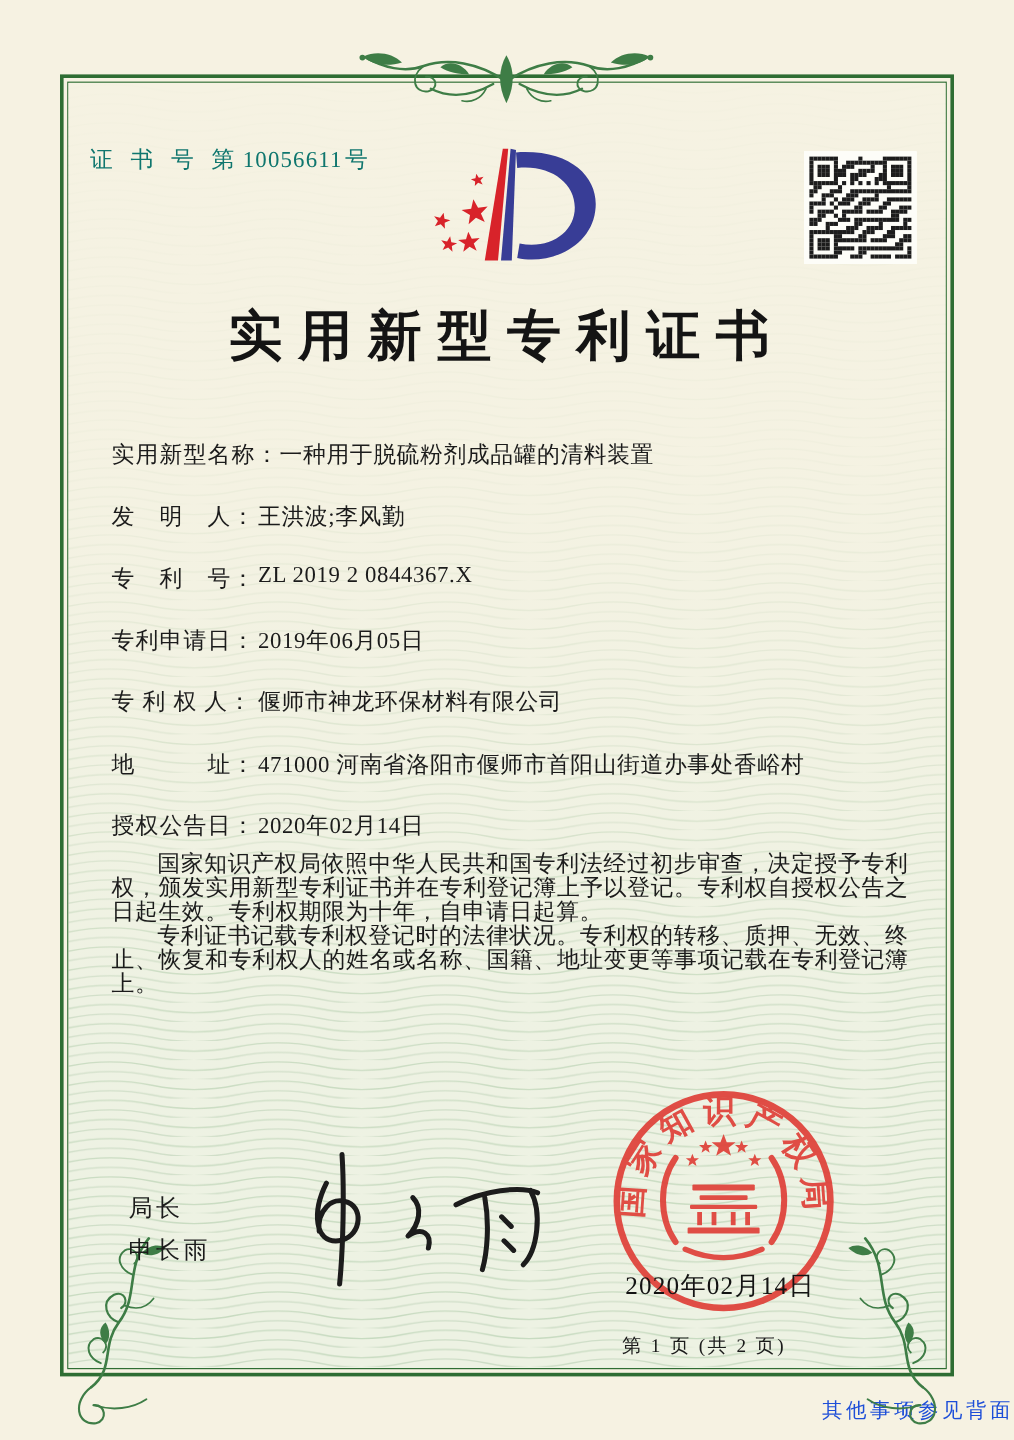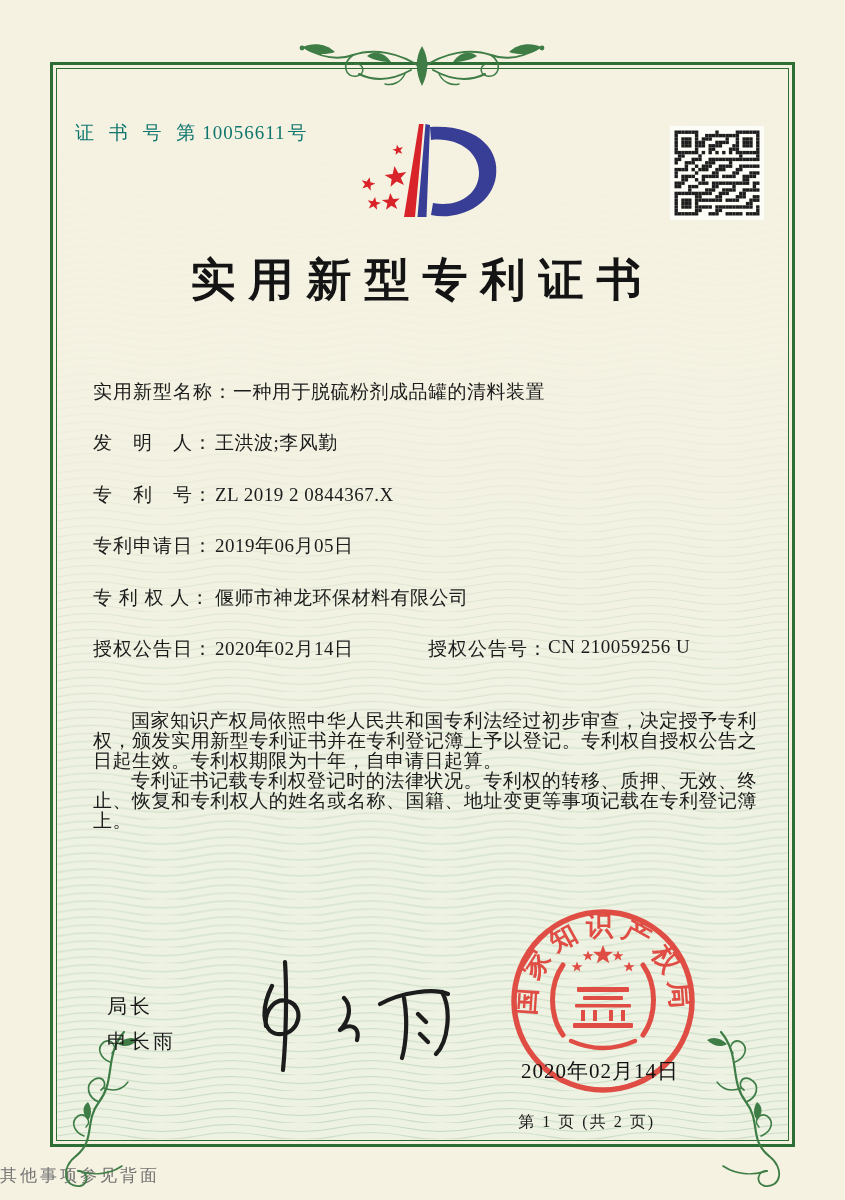--- a/index.html
+++ b/index.html
@@ -32,36 +32,36 @@
   .cert-no{
     left:75px;top:120px;font-size:19px;color:#0f766e;
   }
   .cert-no .sp{letter-spacing:5px;}
   .cert-no .digits{letter-spacing:1px;padding:0 2px;}
   .title{
     left:0;top:250px;width:845px;text-align:center;
     font-size:45px;font-weight:bold;letter-spacing:13px;color:#141414;
   }
   .fields{left:93px;top:366px;width:680px;font-size:19px;}
-  .field-row{height:51.5px;display:flex;align-items:center;white-space:pre;}
+  .field-row{height:51.5px;display:flex;align-items:flex-start;white-space:pre;}
   .field-label{display:inline-block;min-width:122px;letter-spacing:1px;}
   .field-value{letter-spacing:.5px;}
-  .grant-row{display:flex;}
+  .grant-row{display:flex;gap:44px;}
   .grant-left{width:335px;display:flex;white-space:pre;}
   .grant-right{display:flex;white-space:pre;}
   .paras{
     left:93px;top:711px;width:664px;font-size:19px;line-height:20px;
     text-align:justify;letter-spacing:.5px;
   }
   .paras p{margin:0;text-indent:2em;}
   .commissioner-title{left:107px;top:993px;font-size:20px;letter-spacing:3px;text-align:center;}
   .commissioner-name{left:107px;top:1028px;font-size:20px;letter-spacing:3px;}
   .seal-date{left:521px;top:1057px;font-size:21px;letter-spacing:1px;color:#131313;z-index:6;}
   .page-indicator{left:50px;top:1112px;width:605px;text-align:right;font-size:16px;letter-spacing:2px;}
-  .footer-note{left:0;top:1164px;width:845px;text-align:left;font-size:17px;letter-spacing:3px;color:#737373;}
+  .footer-note{left:0;top:1164px;width:845px;text-align:right;font-size:17px;letter-spacing:3px;color:#1d4ed8;}
   .qr-wrap{left:670px;top:126px;width:94px;height:94px;background:#fdfdf8;padding:0;z-index:4;}
   svg{display:block;}
   .layer{z-index:3;}
 </style>
 </head>
 <body>
 
 <div class="frame">
   <div class="frame-inner">
     <svg class="guilloche" width="733" height="1073" viewBox="0 0 733 1073" preserveAspectRatio="none">
@@ -497,28 +497,28 @@
     <span class="field-value">ZL 2019 2 0844367.X</span>
   </div>
   <div class="field-row">
     <span class="field-label">专利申请日：</span>
     <span class="field-value">2019年06月05日</span>
   </div>
   <div class="field-row">
     <span class="field-label">专 利 权 人：</span>
     <span class="field-value">偃师市神龙环保材料有限公司</span>
   </div>
+  <div class="field-row">
+    <span class="field-label">地　　　址：</span>
+    <span class="field-value">471000 河南省洛阳市偃师市首阳山街道办事处香峪村</span>
+  </div>
   <div class="field-row grant-row">
     <span class="grant-left">
       <span class="field-label">授权公告日：</span>
       <span class="field-value">2020年02月14日</span>
-    </span>
-    <span class="grant-right">
-      <span class="field-label" style="min-width:0">授权公告号：</span>
-      <span class="field-value">CN 210059256 U</span>
     </span>
   </div>
 </div>
 
 <div class="abs layer paras">
   <p>国家知识产权局依照中华人民共和国专利法经过初步审查，决定授予专利权，颁发实用新型专利证书并在专利登记簿上予以登记。专利权自授权公告之日起生效。专利权期限为十年，自申请日起算。</p>
   <p>专利证书记载专利权登记时的法律状况。专利权的转移、质押、无效、终止、恢复和专利权人的姓名或名称、国籍、地址变更等事项记载在专利登记簿上。</p>
 </div>
 
 <div class="abs layer commissioner-title">局长</div>

